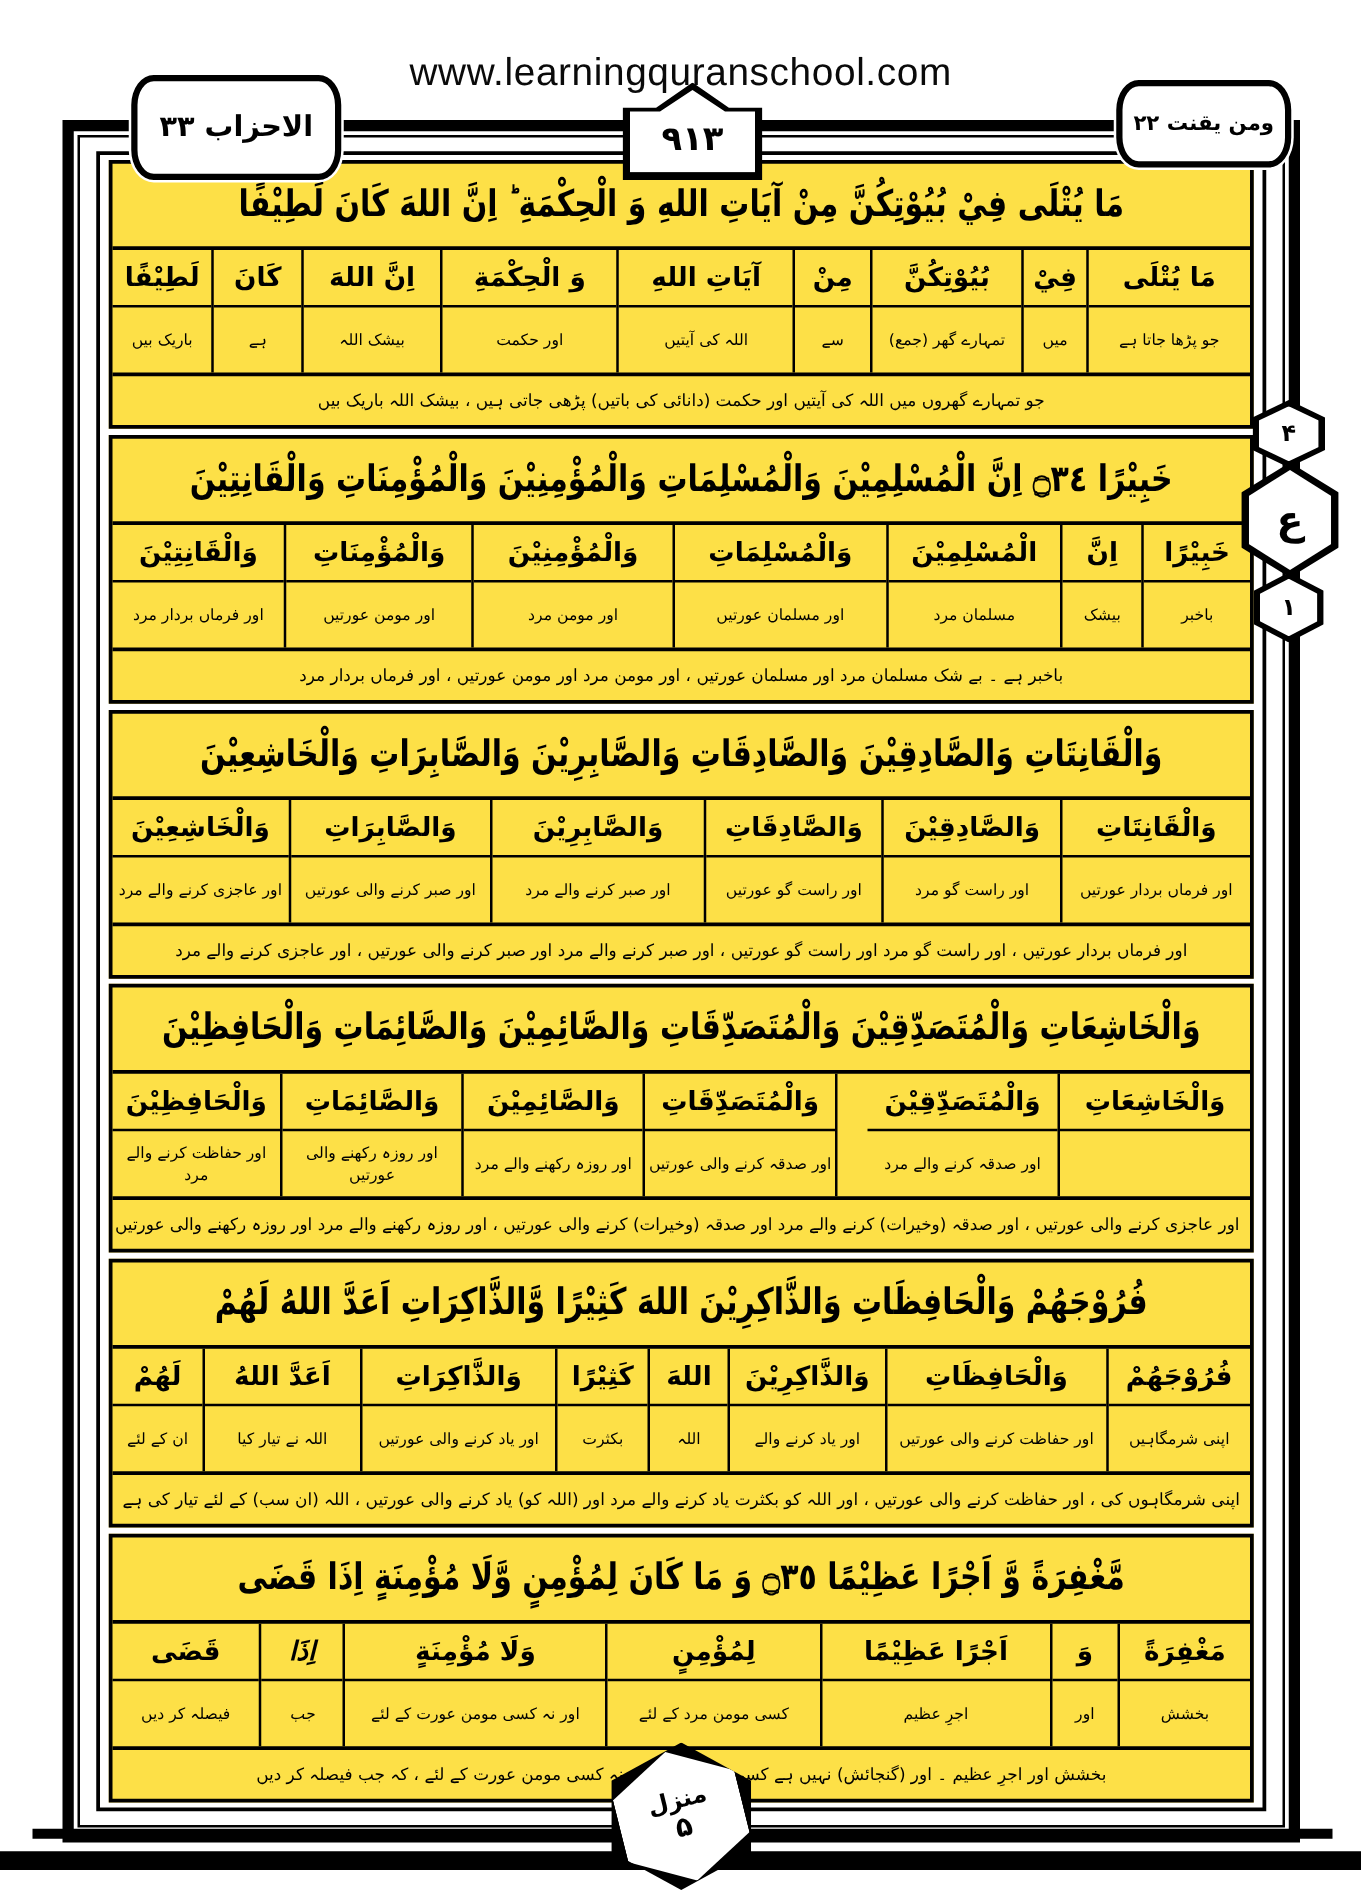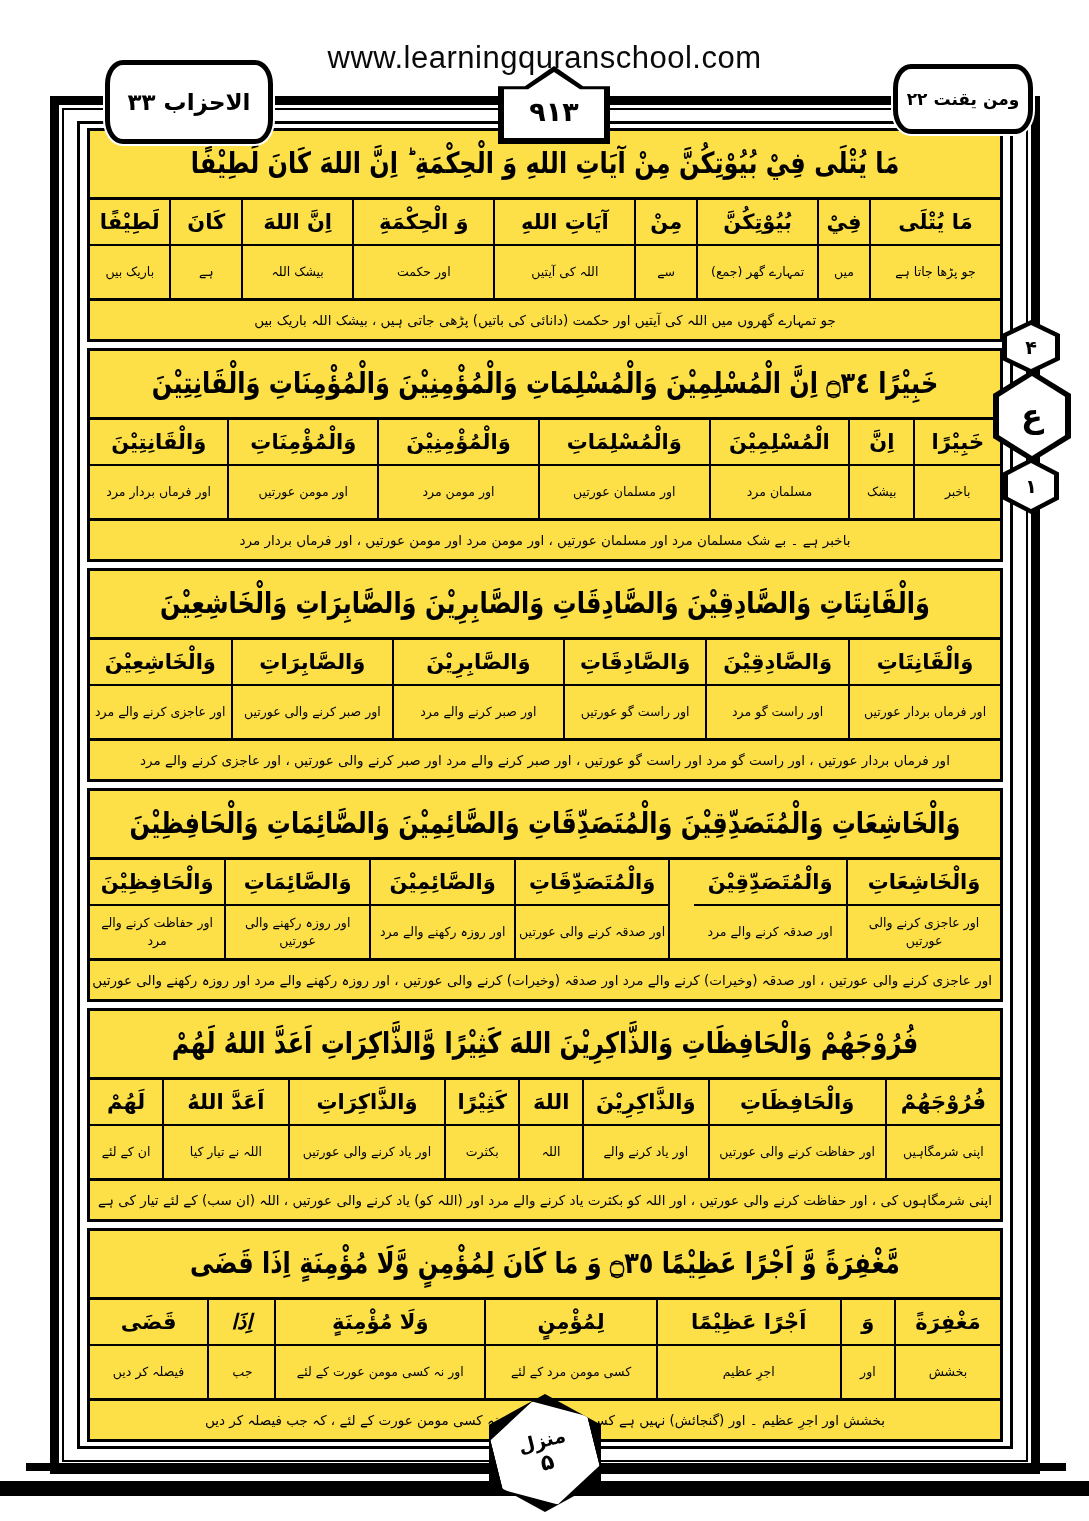--- a/index.html
+++ b/index.html
@@ -171,21 +171,20 @@
               <div class="word-ur">اور عاجزی کرنے والے مرد</div>
             </div>
           </div>
           <div class="running">اور فرماں بردار عورتیں ، اور راست گو مرد اور راست گو عورتیں ، اور صبر کرنے والے مرد اور صبر کرنے والی عورتیں ، اور عاجزی کرنے والے مرد</div>
         </section>
         <section class="block">
           <div class="verse">وَالْخَاشِعَاتِ وَالْمُتَصَدِّقِيْنَ وَالْمُتَصَدِّقَاتِ وَالصَّائِمِيْنَ وَالصَّائِمَاتِ وَالْحَافِظِيْنَ</div>
           <div class="words">
             <div class="word-cell" style="flex: 17 1 0%;">
               <div class="word-ar">وَالْخَاشِعَاتِ</div>
-              <div class="word-ur">اور عاجزی کرنے والی عورتیں</div>
             </div>
             <div class="word-cell" style="flex: 17 1 0%; padding-left: 24px;">
               <div class="word-ar">وَالْمُتَصَدِّقِيْنَ</div>
               <div class="word-ur">اور صدقہ کرنے والے مرد</div>
             </div>
             <div class="word-cell" style="flex: 17 1 0%;">
               <div class="word-ar">وَالْمُتَصَدِّقَاتِ</div>
               <div class="word-ur">اور صدقہ کرنے والی عورتیں</div>
             </div>
             <div class="word-cell" style="flex: 16 1 0%;">

